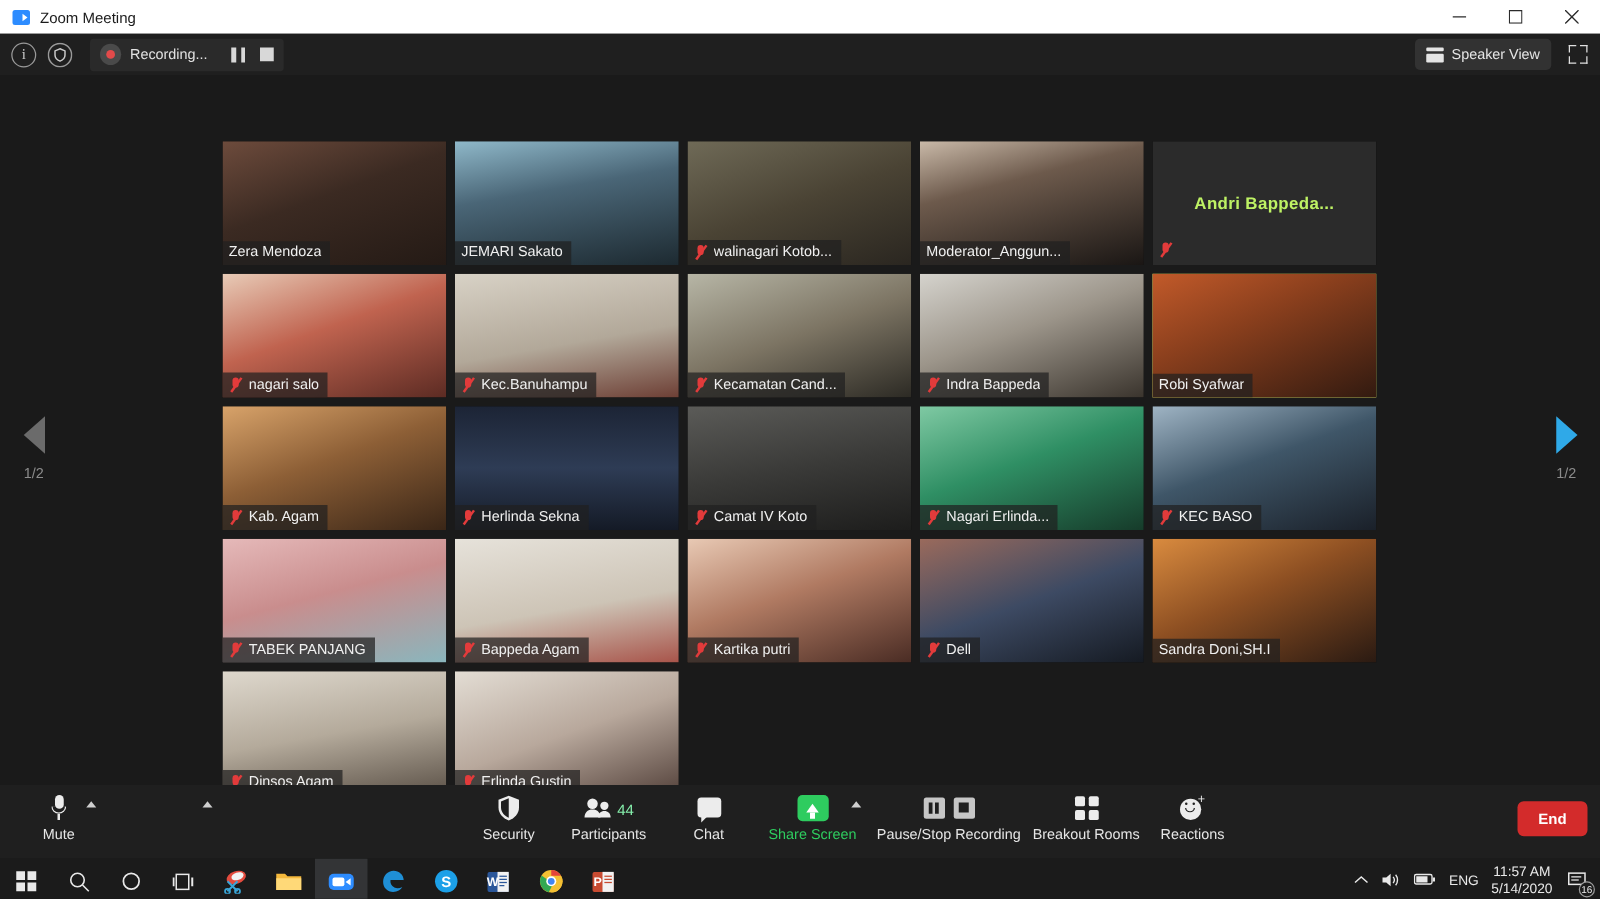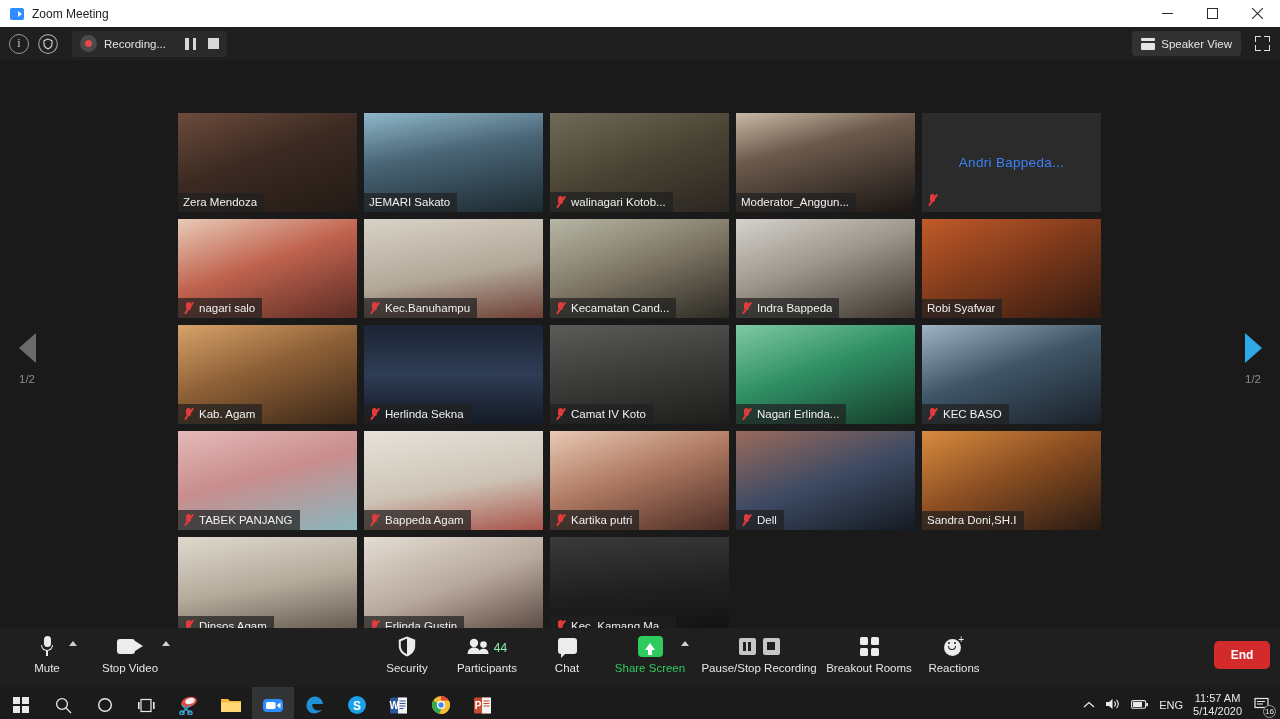--- a/index.html
+++ b/index.html
@@ -120,21 +120,21 @@
     width: 5px; height: 8px; border-radius: 3px;
     background: #e23b3b;
   }
   .mutedmic:after {
     content: ""; position: absolute; left: -1px; top: 5.5px;
     width: 14px; height: 1.8px; background: #e23b3b;
     transform: rotate(-54deg); transform-origin: center;
   }
   .avatar-name {
     position: absolute; inset: 0; display: flex; align-items: center; justify-content: center;
-    color: #3b82f6; font-size: 13.5px; font-weight: normal; letter-spacing: .3px;
+    color: #bef264; font-size: 13.5px; font-weight: bold; letter-spacing: .3px;
   }
   .mutedcorner { position: absolute; left: 5px; bottom: 6px; }
 
   
   .pagenav {
     position: absolute; top: 273px; width: 52px; text-align: center;
     color: #8c8c8c; font-size: 11.5px;
   }
   .pagenav.left { left: 1px; }
   .pagenav.right { right: 1px; }
@@ -454,27 +454,20 @@
           <span class="nm">Dinsos Agam</span>
         </div>
       </div>
       <div class="tile">
         <div class="bg" style="background: linear-gradient(160deg, rgb(227, 221, 212) 0%, rgb(184, 168, 156) 50%, rgb(85, 67, 60) 100%);"></div>
         <div class="namechip">
           <span class="mutedmic"></span>
           <span class="nm">Erlinda Gustin</span>
         </div>
       </div>
-      <div class="tile">
-        <div class="bg" style="background: linear-gradient(175deg, rgb(58, 58, 58) 0%, rgb(31, 31, 31) 55%, rgb(17, 17, 17) 100%);"></div>
-        <div class="namechip">
-          <span class="mutedmic"></span>
-          <span class="nm">Kec. Kamang Ma...</span>
-        </div>
-      </div>
     </div>
 
   <div class="pagenav right">
     <div class="arrow r"></div>
     <div>1/2</div>
   </div>
 </div>
 
 <div class="toolbar">
 
@@ -483,29 +476,20 @@
         <div class="mic-glyph">
       <span class="body"></span>
           <span class="arc"></span>
           <span class="stem"></span>
         </div>
       </div>
     <span class="lbl">Mute</span>
   </div>
   <div class="caretup" style="left:69px;"></div>
 
-  <div class="tb-item" style="left:83px;">
-    <div class="glyph">
-        <div class="cam-glyph">
-      <span class="box"></span>
-          <span class="tri"></span>
-        </div>
-      </div>
-    <span class="lbl">Stop Video</span>
-  </div>
   <div class="caretup" style="left:162px;"></div>
 
   <div class="tb-item" style="left:360px;">
     <div class="glyph">
         <svg class="shield-glyph" viewBox="0 0 18 21">
       <path d="M9 0.6 L17.2 3.8 V10 C17.2 15 13.6 18.7 9 20.4 C4.4 18.7 0.8 15 0.8 10 V3.8 Z" fill="#ececec"></path>
       <path d="M9 2.6 V18.2 C5.6 16.7 2.8 13.8 2.8 10 V5.2 Z" fill="#1f1f1f"></path>
     </svg>
       </div>
     <span class="lbl">Security</span>

